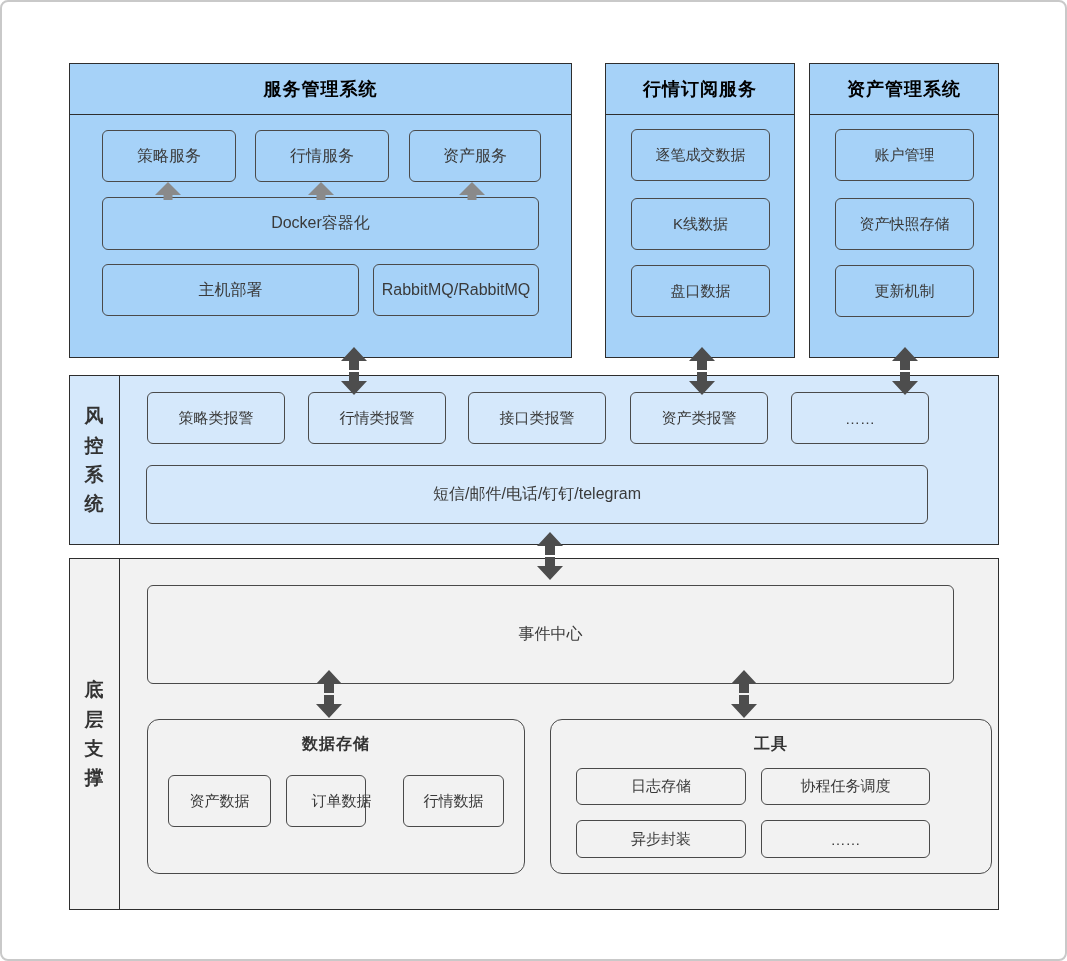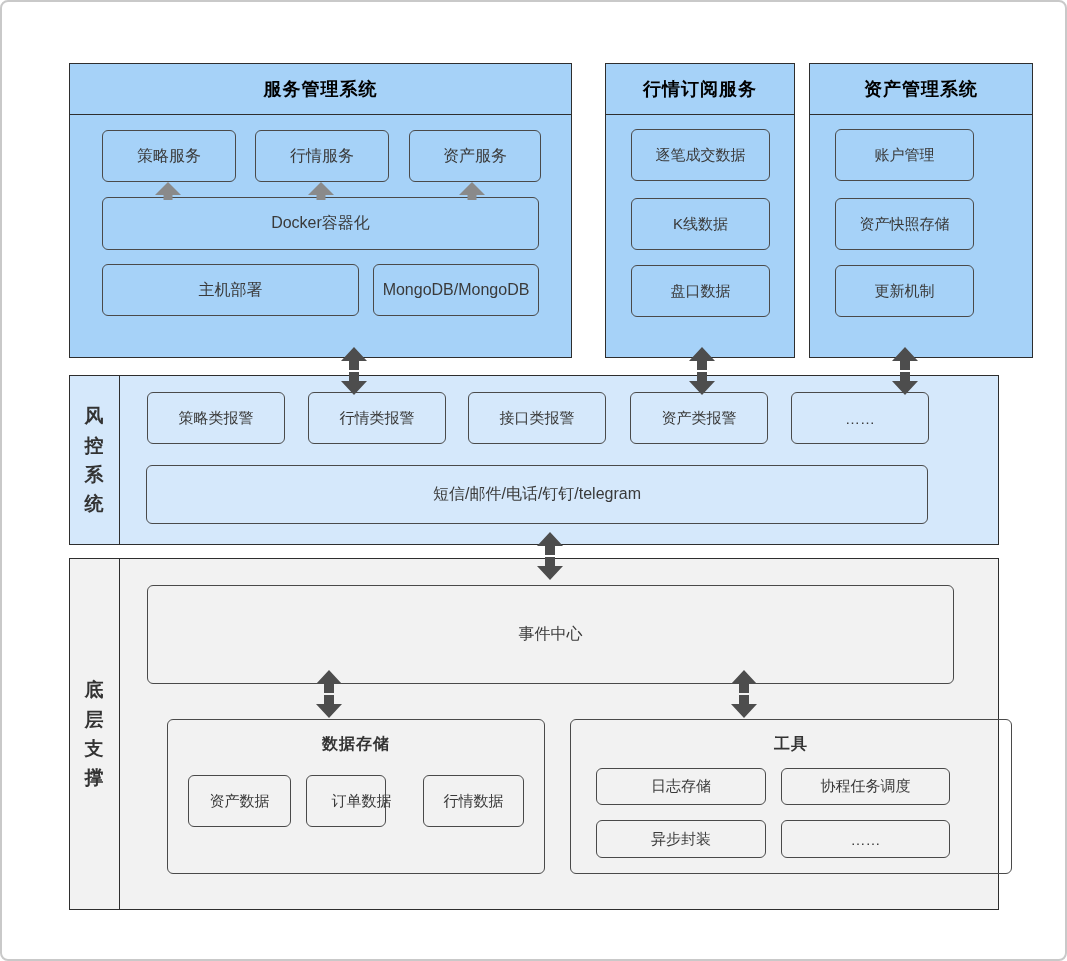--- a/index.html
+++ b/index.html
@@ -49,23 +49,22 @@
     display: flex; align-items: center; justify-content: center;
   }
   .v-label {
     font-weight: bold; font-size: 19px; color: #333333;
     width: 20px; line-height: 1.55; text-align: left;
     word-break: break-all;
   }
   .group-box {
     position: absolute;
     border: 1.2px solid #4a4a4a;
-    border-radius: 6px;
+    border-radius: 12px;
     background: transparent;
-    margin-left: 20px;
   }
   .group-title {
     position: absolute; top: 14px; left: 0; right: 0;
     text-align: center; font-weight: bold; font-size: 16px; color: #333333;
     letter-spacing: 1px;
   }
   .arrows {
     position: absolute; left: 0; top: 0;
     pointer-events: none;
   }
@@ -75,31 +74,31 @@
 
 <div class="canvas">
 
   <div class="panel p-blue" style="left:67px; top:61px; width:503px; height:295px;">
     <div class="panel-header">服务管理系统</div>
     <div class="box" style="left:32px; top:66px; width:134px; height:52px;">策略服务</div>
     <div class="box" style="left:185px; top:66px; width:134px; height:52px;">行情服务</div>
     <div class="box" style="left:339px; top:66px; width:132px; height:52px;">资产服务</div>
     <div class="box" style="left:32px; top:133px; width:437px; height:53px;">Docker容器化</div>
     <div class="box" style="left:32px; top:200px; width:257px; height:52px;">主机部署</div>
-    <div class="box" style="left:303px; top:200px; width:166px; height:52px;">MongoDB/MongoDB</div>
+    <div class="box" style="left:303px; top:200px; width:166px; height:52px;">RabbitMQ/RabbitMQ</div>
   </div>
 
   <div class="panel p-blue" style="left:603px; top:61px; width:190px; height:295px;">
     <div class="panel-header">行情订阅服务</div>
     <div class="box small" style="left:25px; top:65px; width:139px; height:52px;">逐笔成交数据</div>
     <div class="box small" style="left:25px; top:134px; width:139px; height:52px;">K线数据</div>
     <div class="box small" style="left:25px; top:201px; width:139px; height:52px;">盘口数据</div>
   </div>
 
-  <div class="panel p-blue" style="left:807px; top:61px; width:224px; height:295px;text-align:right;">
+  <div class="panel p-blue" style="left:807px; top:61px; width:190px; height:295px;text-align:right;">
     <div class="panel-header">资产管理系统</div>
     <div class="box small" style="left:25px; top:65px; width:139px; height:52px;">账户管理</div>
     <div class="box small" style="left:25px; top:134px; width:139px; height:52px;">资产快照存储</div>
     <div class="box small" style="left:25px; top:201px; width:139px; height:52px;">更新机制</div>
   </div>
 
   <div class="panel p-lblue" style="left:67px; top:373px; width:930px; height:170px;">
     <div class="v-strip">
       <div class="v-label">风控系统</div>
     </div>

